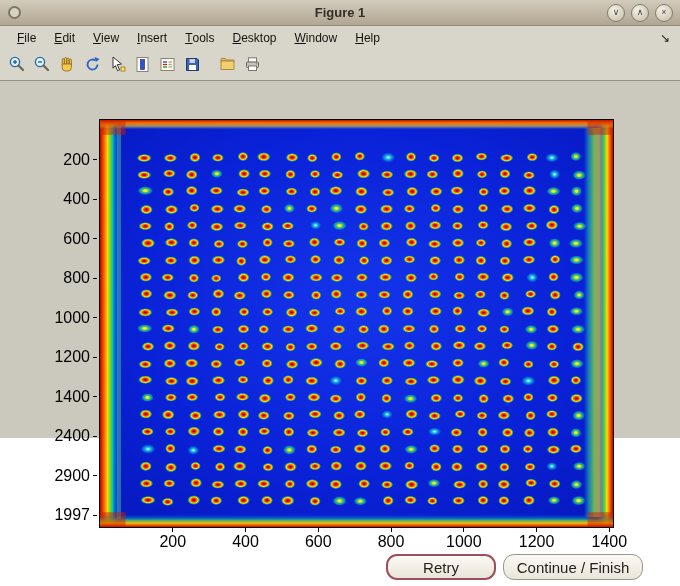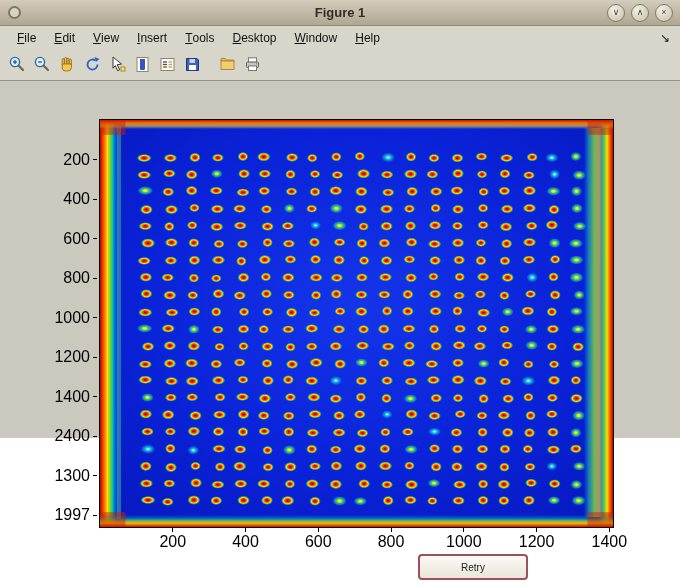--- a/index.html
+++ b/index.html
@@ -38,23 +38,23 @@
   
   .figure-area { position:relative; flex:1; background:#cbc8bd; }
   .axes { position:absolute; left:99px; top:38px; width:513px; height:407px;
     border:1px solid #000; background:#0a1fd0; }
   .axes svg { display:block; width:100%; height:100%; }
   .tick-mark { position:absolute; background:#000; }
   .tick-label { position:absolute; font-size:16px; color:#000; white-space:nowrap; }
 
   
   .btn { position:absolute; height:26px; box-sizing:border-box; display:flex;
-    align-items:center; justify-content:center; font-size:10px; color:#26231d;
+    align-items:center; justify-content:center; font-size:15px; color:#26231d;
     background:linear-gradient(#fbf9f4, #e9e5da); border:1px solid #9b968b;
-    border-radius:4px;margin-left:32px; }
+    border-radius:11px; }
   .btn-retry { left:386px; top:473px; width:110px; border:2px solid #9e4f5e; }
   .btn-continue { left:503px; top:473px; width:140px; }
 </style>
 </head>
 <body>
 
 <div class="window">
 
   <div class="titlebar">
     <span class="win-icon"></span>
@@ -651,20 +651,21 @@
             <ellipse cx="985.5" cy="1926.5" rx="18" ry="22" fill="url(#dotRed)"></ellipse>
             <ellipse cx="1053" cy="1925" rx="16" ry="24" fill="url(#dotRed)"></ellipse>
             <ellipse cx="1110" cy="1926.5" rx="16" ry="24" fill="url(#dotRed)"></ellipse>
             <ellipse cx="1179" cy="1925" rx="17" ry="25" fill="url(#dotRed)"></ellipse>
             <ellipse cx="1248" cy="1925" rx="17" ry="21" fill="url(#dotGreen)"></ellipse>
             <ellipse cx="1315.5" cy="1926.5" rx="19" ry="24" fill="url(#dotGreen)"></ellipse>
           </g>
       </svg>
     </div>
     <div class="btn btn-retry">Retry</div>
+    <div class="btn btn-continue">Continue / Finish</div>
   <span class="tick-mark" style="left: 172.266px; top: 447px; width: 1px; height: 4px;"></span>
       <span class="tick-label" style="left: 172.766px; top: 452px; transform: translateX(-50%);">200</span>
       <span class="tick-mark" style="left: 245.032px; top: 447px; width: 1px; height: 4px;"></span>
       <span class="tick-label" style="left: 245.532px; top: 452px; transform: translateX(-50%);">400</span>
       <span class="tick-mark" style="left: 317.798px; top: 447px; width: 1px; height: 4px;"></span>
       <span class="tick-label" style="left: 318.298px; top: 452px; transform: translateX(-50%);">600</span>
       <span class="tick-mark" style="left: 390.564px; top: 447px; width: 1px; height: 4px;"></span>
       <span class="tick-label" style="left: 391.064px; top: 452px; transform: translateX(-50%);">800</span>
       <span class="tick-mark" style="left: 463.33px; top: 447px; width: 1px; height: 4px;"></span>
       <span class="tick-label" style="left: 463.83px; top: 452px; transform: translateX(-50%);">1000</span>
@@ -682,18 +683,18 @@
       <span class="tick-label" style="left: 90px; top: 197.058px; transform: translate(-100%, -50%);">800</span>
       <span class="tick-mark" style="left: 93px; top: 236.073px; width: 4px; height: 1px;"></span>
       <span class="tick-label" style="left: 90px; top: 236.573px; transform: translate(-100%, -50%);">1000</span>
       <span class="tick-mark" style="left: 93px; top: 275.587px; width: 4px; height: 1px;"></span>
       <span class="tick-label" style="left: 90px; top: 276.087px; transform: translate(-100%, -50%);">1200</span>
       <span class="tick-mark" style="left: 93px; top: 315.102px; width: 4px; height: 1px;"></span>
       <span class="tick-label" style="left: 90px; top: 315.602px; transform: translate(-100%, -50%);">1400</span>
       <span class="tick-mark" style="left: 93px; top: 354.617px; width: 4px; height: 1px;"></span>
       <span class="tick-label" style="left: 90px; top: 355.117px; transform: translate(-100%, -50%);">2400</span>
       <span class="tick-mark" style="left: 93px; top: 394.131px; width: 4px; height: 1px;"></span>
-      <span class="tick-label" style="left: 90px; top: 394.631px; transform: translate(-100%, -50%);">1300</span>
+      <span class="tick-label" style="left: 90px; top: 394.631px; transform: translate(-100%, -50%);">2900</span>
       <span class="tick-mark" style="left: 93px; top: 433.646px; width: 4px; height: 1px;"></span>
       <span class="tick-label" style="left: 90px; top: 434.146px; transform: translate(-100%, -50%);">1997</span>
     </div>
 
 </div>
 
 </body></html>

